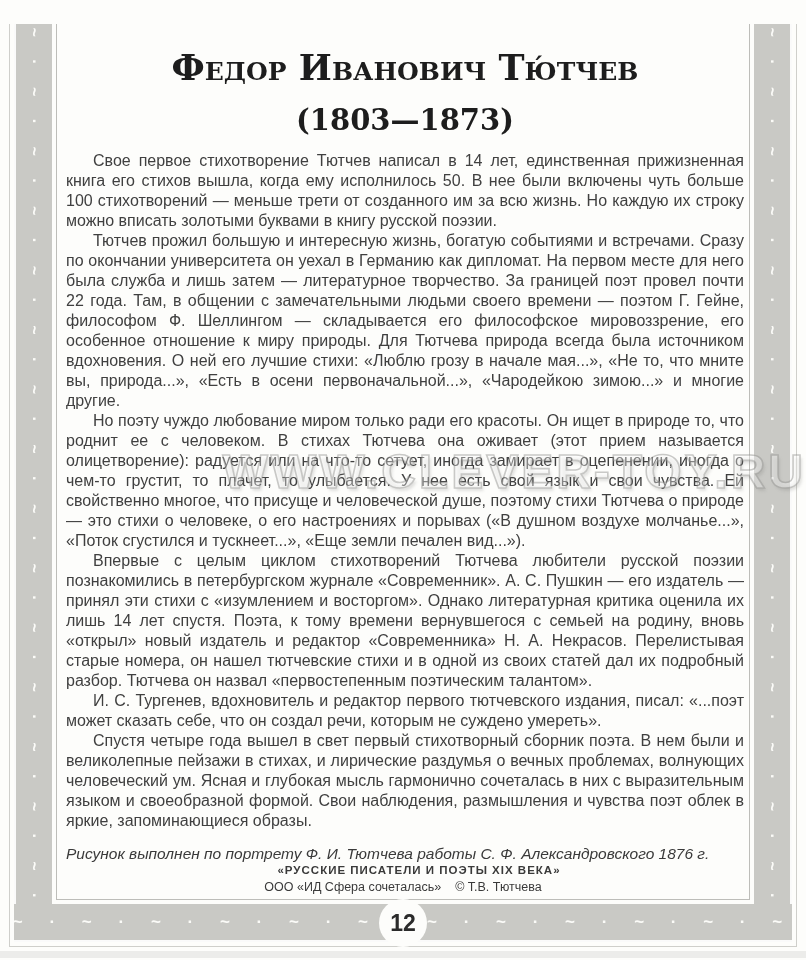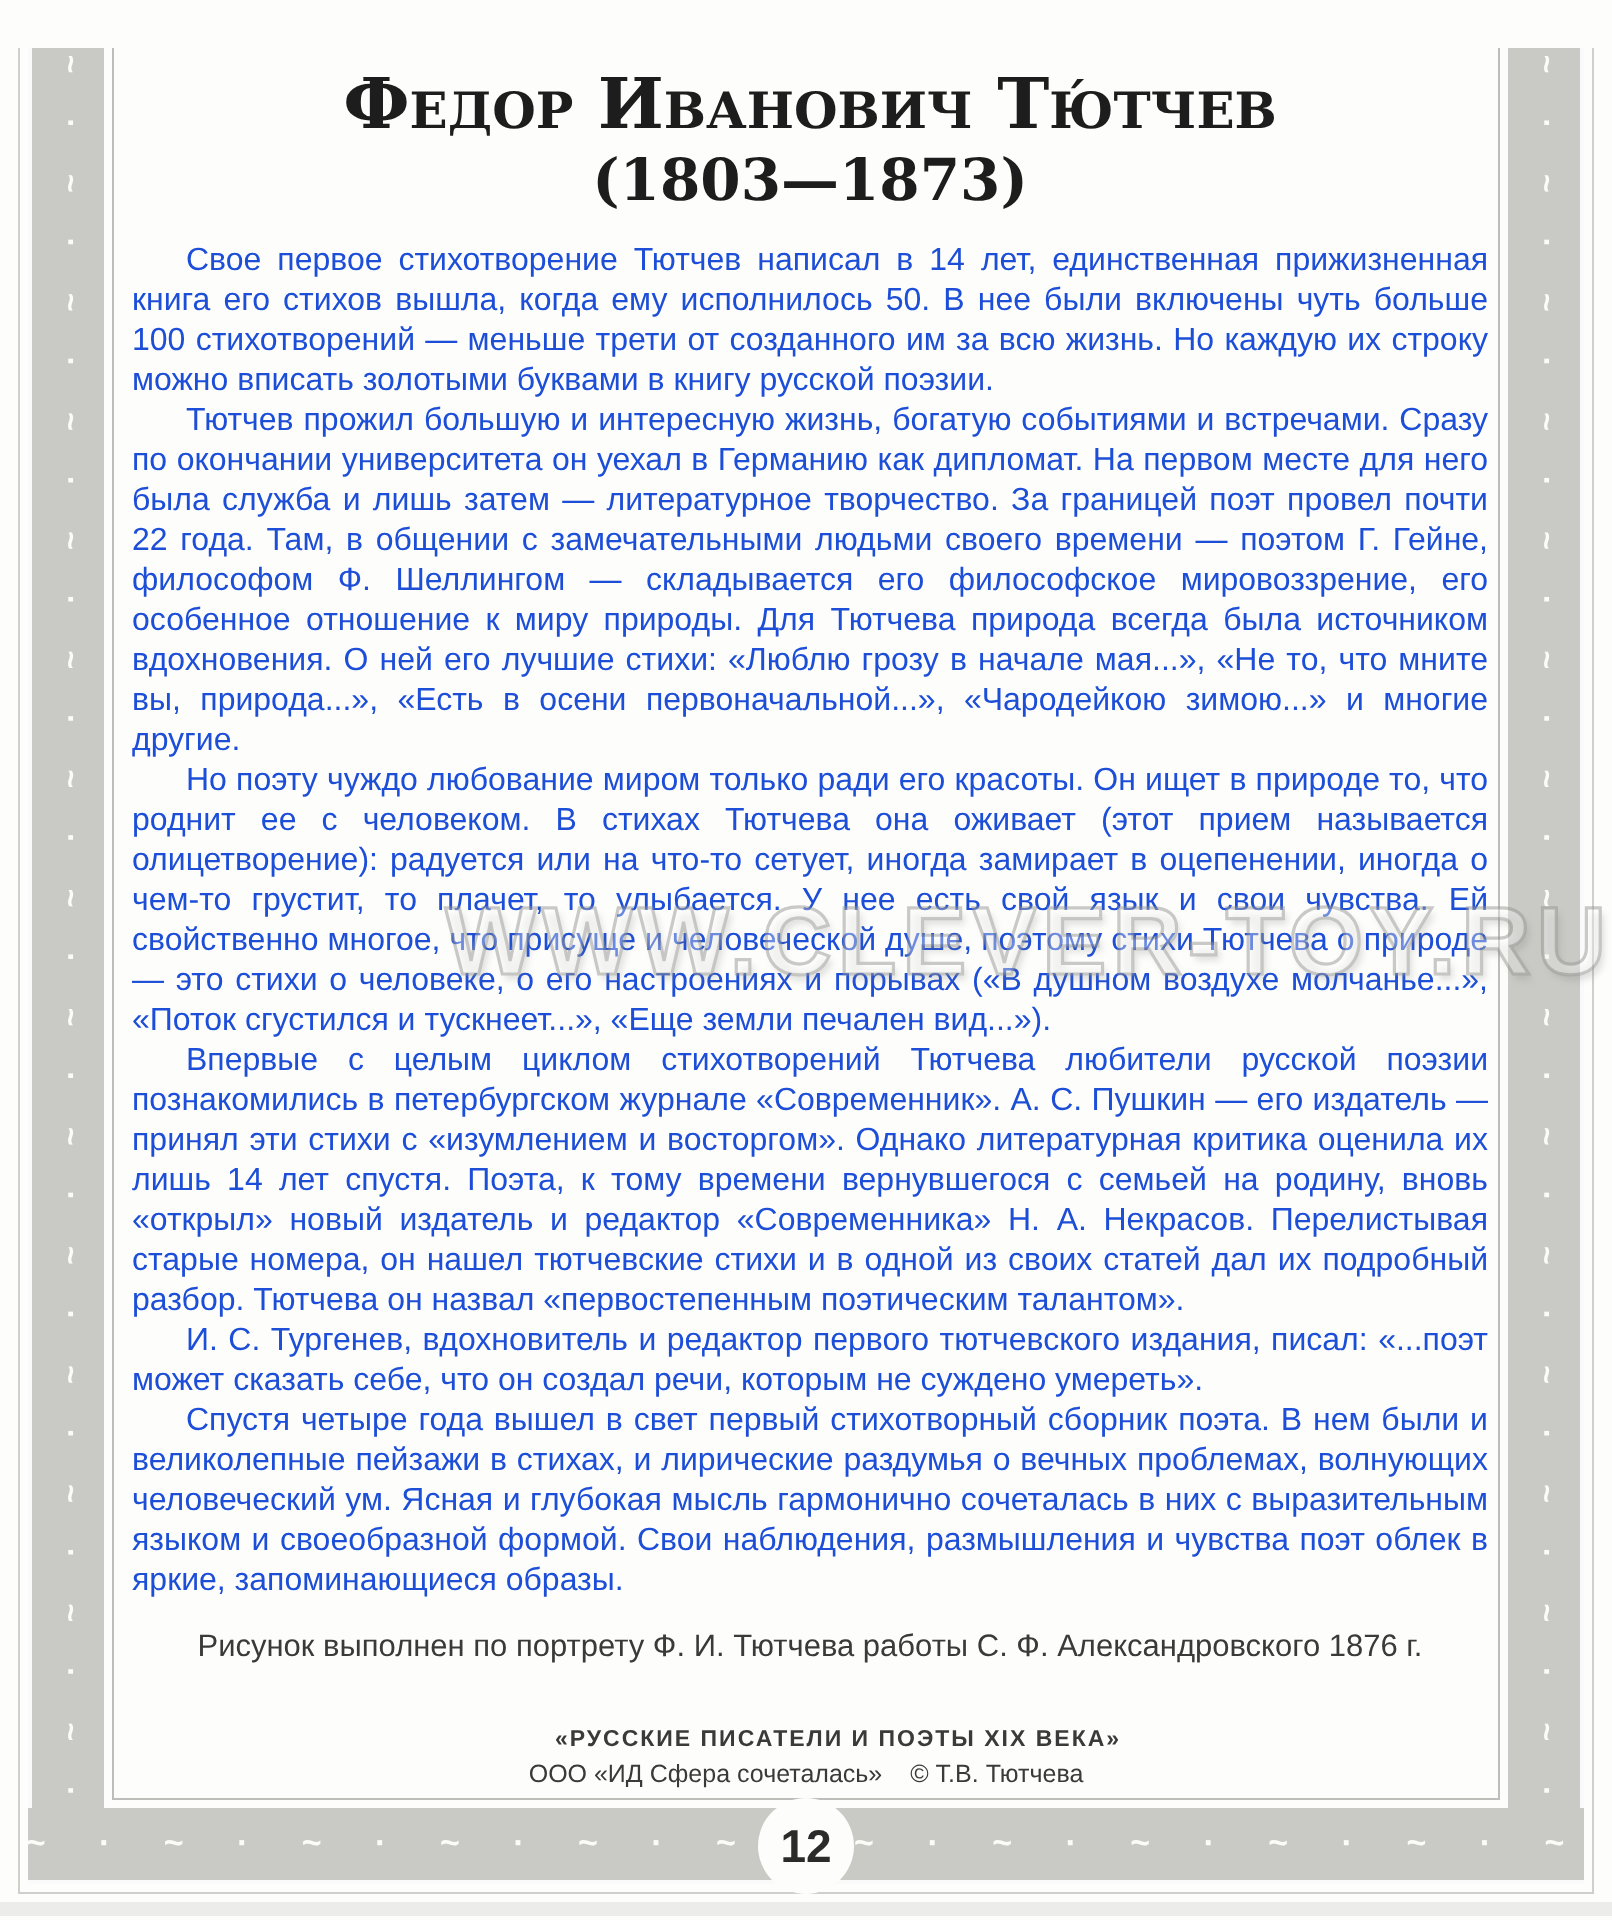--- a/index.html
+++ b/index.html
@@ -91,43 +91,44 @@
     color: #323232;
   }
   .title {
     font-family: "DejaVu Serif", "Liberation Serif", serif;
     font-weight: bold;
     font-variant: small-caps;
     font-size: 35px;
     line-height: 1.1;
     text-align: center;
     color: #1d1d1d;
-    margin: 0;
+    margin: 15px;
   }
   .years {
     font-family: "DejaVu Serif", "Liberation Serif", serif;
     font-weight: bold;
     font-size: 29px;
     text-align: center;
     color: #1d1d1d;
     margin: 0 0 14px 0;
   }
   .body-text p {
     margin: 0;
     text-indent: 27px;
     text-align: justify;
     font-size: 16px;
     line-height: 20px;
-    color: #1d4ed8;
+    color: #404040;
   }
   .footnote {
     margin-top: 14px;
+    font-style: italic;
     font-size: 15.5px;
     color: #3a3a3a;
-    text-align: center;
+    text-align: left;
   }
 
   
   .watermark {
     position: absolute;
     left: 0; right: 0; top: 444px;
     text-align: right;
     font-size: 48px;
     font-weight: bold;
     letter-spacing: 3px;

